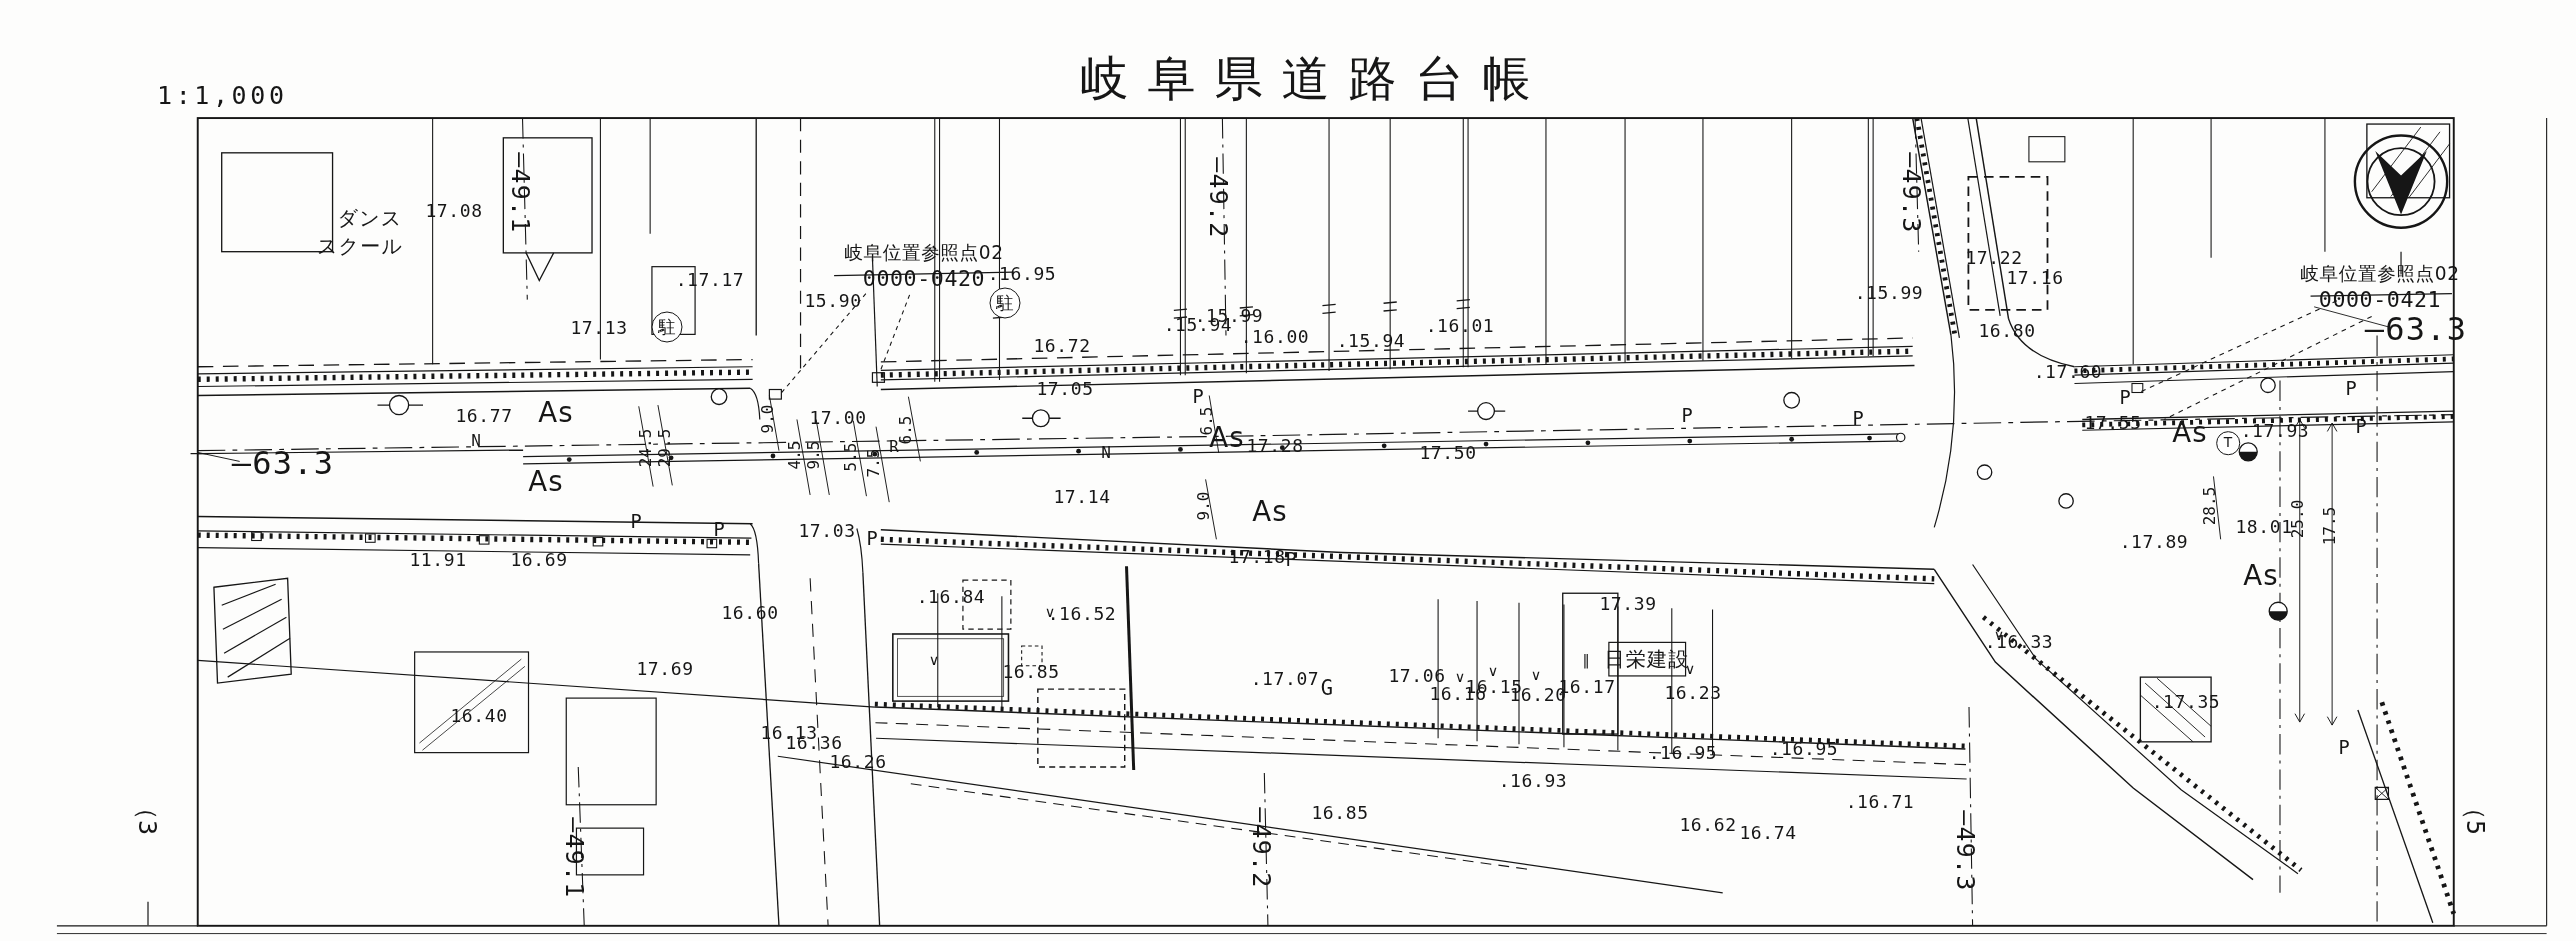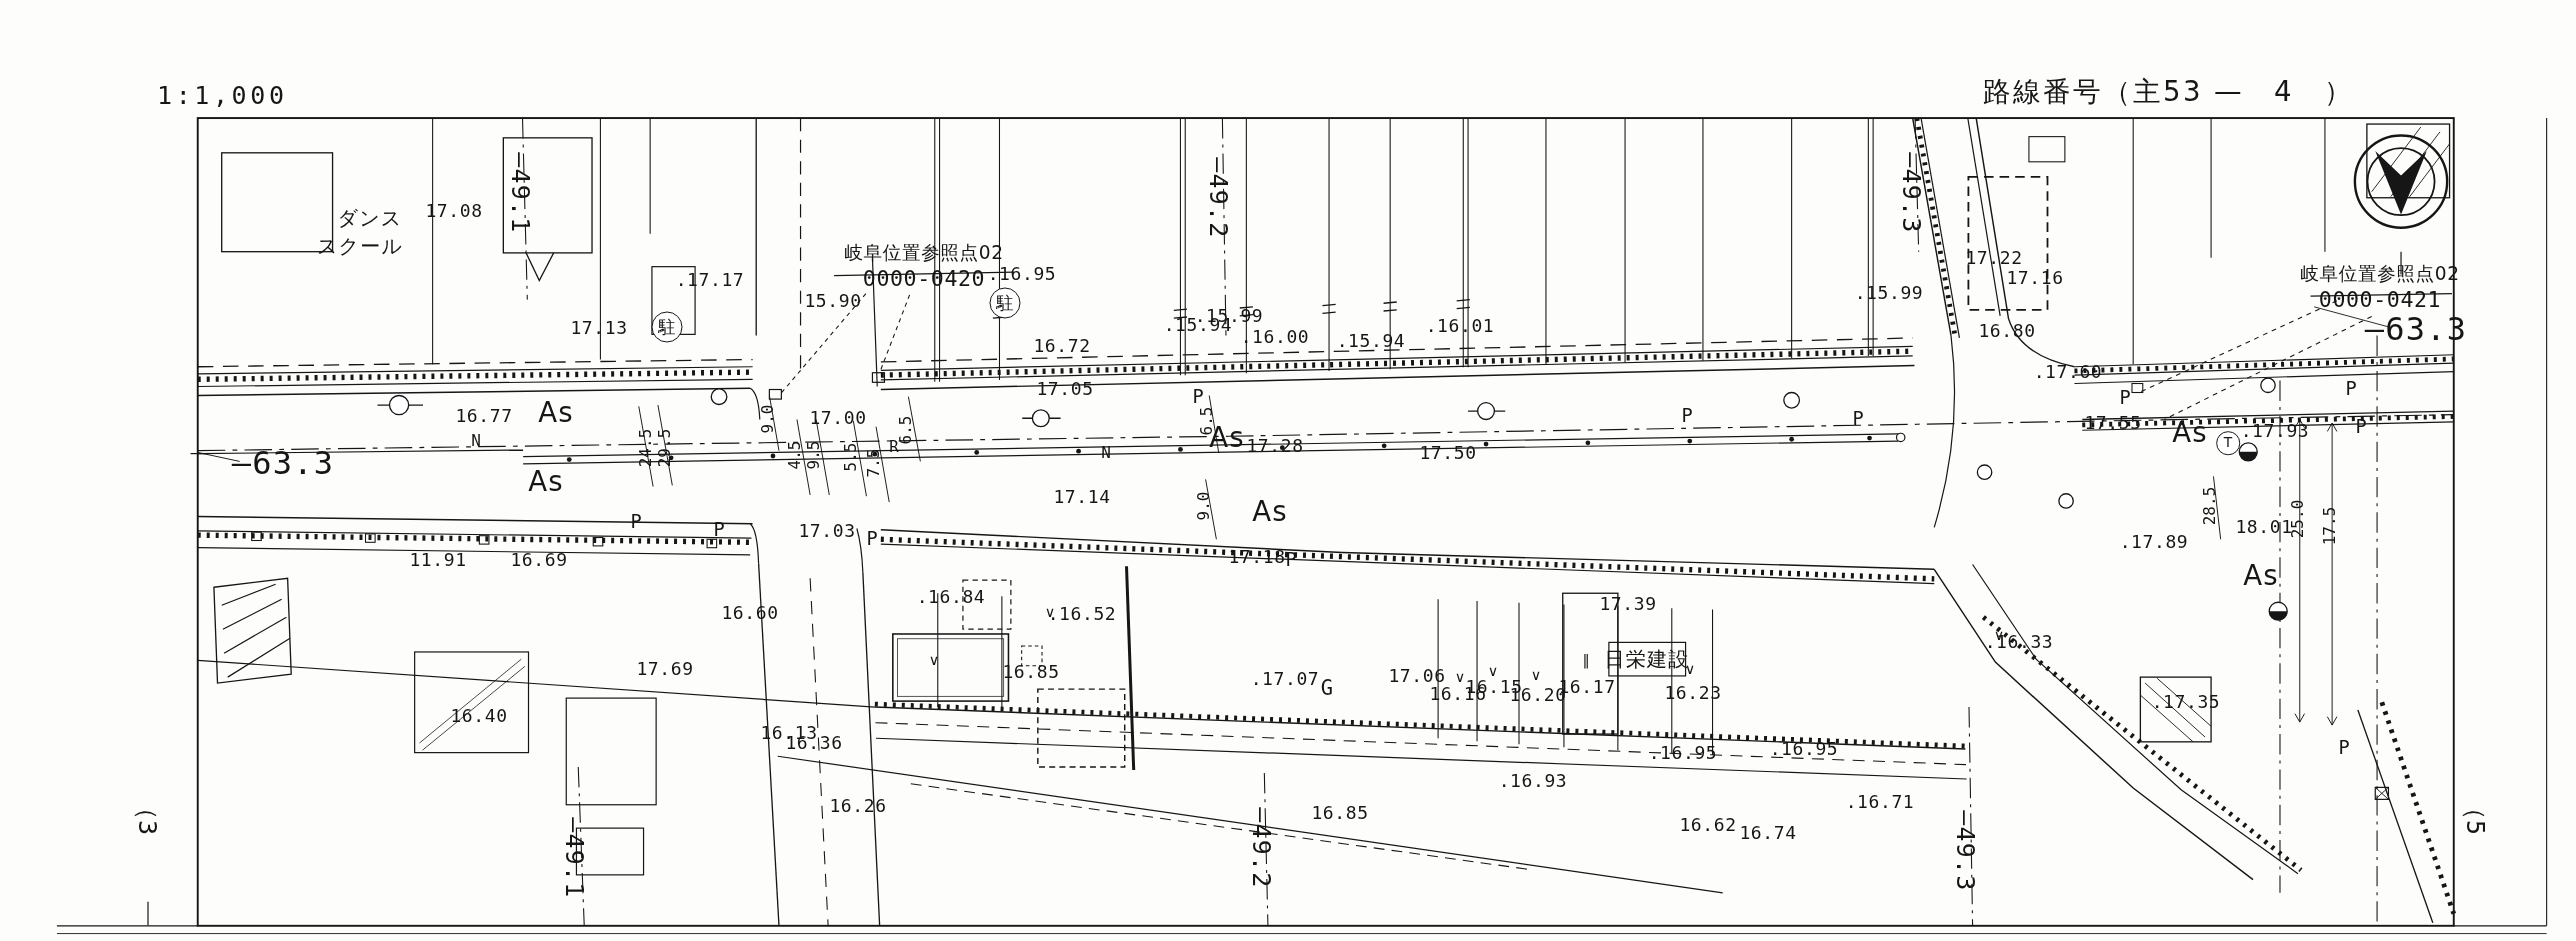--- a/index.html
+++ b/index.html
@@ -310,21 +310,21 @@
       <line x1="3838" y1="700" x2="3838" y2="1205"></line>
       <line x1="3892" y1="706" x2="3892" y2="1210"></line>
       <path d="M3830,714 L3838,700 L3846,714"></path>
       <path d="M3830,1191 L3838,1205 L3846,1191"></path>
       <path d="M3884,720 L3892,706 L3900,720"></path>
       <path d="M3884,1196 L3892,1210 L3900,1196"></path>
     </g>
   </svg>
 
   <div class="hdr-scale">1:1,000</div>
-  <div class="hdr-route">路線番号（主53 —　4　）</div>
+  <div class="hdr-title">岐阜県道路台帳</div>
 
   <div class="refpt" style="left:924px;top:265px;">
     <div class="l1">岐阜位置参照点02</div>
     <div class="l2">0000-0420</div>
   </div>
   <div class="refpt" style="left:2380px;top:286px;">
     <div class="l1">岐阜位置参照点02</div>
     <div class="l2">0000-0421</div>
   </div>
 
@@ -387,21 +387,21 @@
       <div class="lb n" style="left: 1693px; top: 693px;">16.23</div>
       <div class="lb n" style="left: 1683px; top: 753px;">.16.95</div>
       <div class="lb n" style="left: 1804px; top: 749px;">.16.95</div>
       <div class="lb n" style="left: 1533px; top: 781px;">.16.93</div>
       <div class="lb n" style="left: 1340px; top: 813px;">16.85</div>
       <div class="lb n" style="left: 1708px; top: 825px;">16.62</div>
       <div class="lb n" style="left: 1768px; top: 833px;">16.74</div>
       <div class="lb n" style="left: 1880px; top: 802px;">.16.71</div>
       <div class="lb n" style="left: 789px; top: 733px;">16.13</div>
       <div class="lb n" style="left: 814px; top: 743px;">16.36</div>
-      <div class="lb n" style="left: 858px; top: 762px; margin-top: 44px;">16.26</div>
+      <div class="lb n" style="left: 858px; top: 762px;">16.26</div>
       <div class="lb n" style="left: 479px; top: 716px;">16.40</div>
       <div class="lb n" style="left: 2186px; top: 702px;">.17.35</div>
       <div class="lb n" style="left: 2019px; top: 642px;">.16.33</div>
       <div class="lb n" style="left: 2264px; top: 527px;">18.01</div>
       <div class="lb n" style="left: 2154px; top: 542px;">.17.89</div>
       <div class="lb as" style="left: 556px; top: 413px;">As</div>
       <div class="lb as" style="left: 546px; top: 482px;">As</div>
       <div class="lb as" style="left: 1227px; top: 438px;">As</div>
       <div class="lb as" style="left: 1270px; top: 512px;">As</div>
       <div class="lb as" style="left: 2190px; top: 433px;">As</div>

